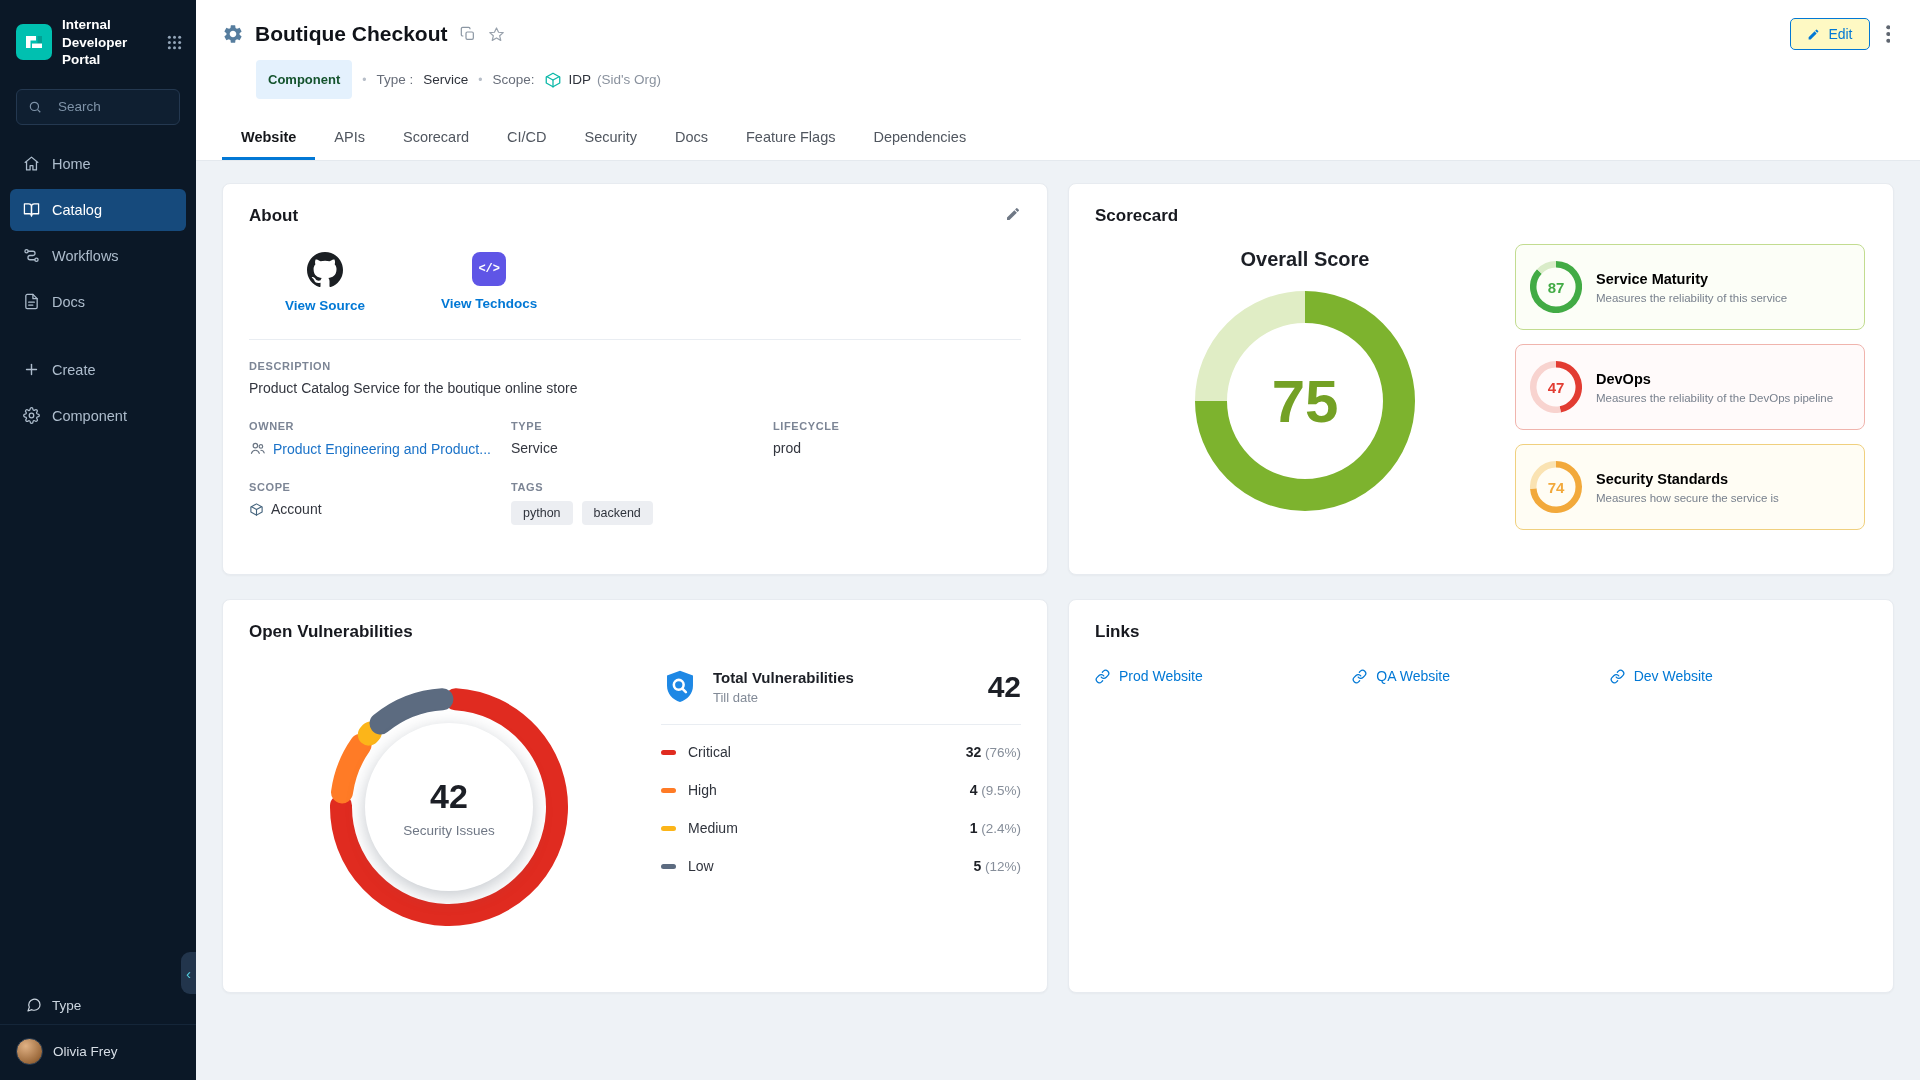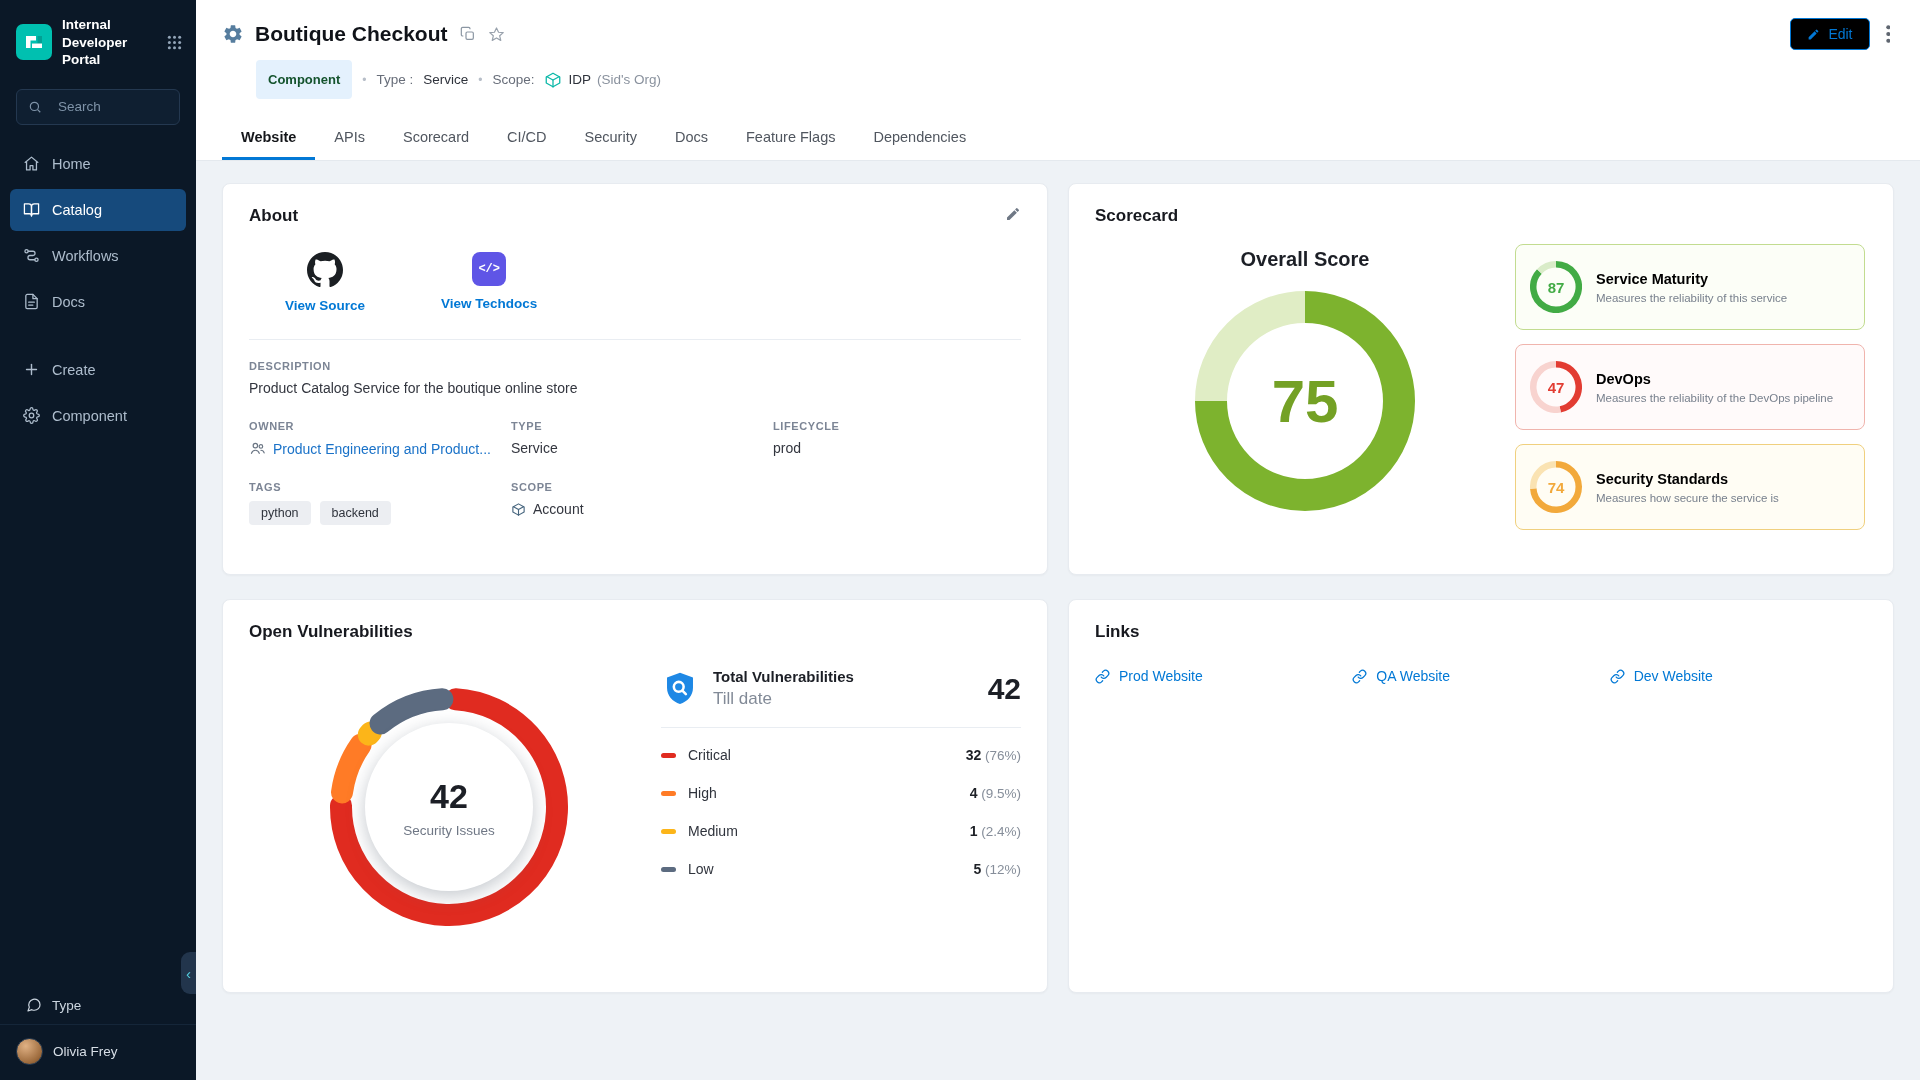--- a/index.html
+++ b/index.html
@@ -26,21 +26,21 @@
   .user-name{color:#d7dee6;font-size:13.5px}
   .collapse-handle{position:absolute;right:0;top:952px;width:15px;height:42px;background:#22354c;border-radius:9px 0 0 9px;display:flex;align-items:center;justify-content:center;color:#52cfe0;font-size:15px;cursor:pointer}
 
   
   .main{flex:1;display:flex;flex-direction:column;height:1080px;min-width:0}
   .topbar{background:#fff;padding:18px 30px 0 26px}
   .title-row{display:flex;align-items:center}
   .page-title{font-size:21px;font-weight:700;color:#101319;margin-left:11px}
   .title-icon{margin-left:12px;display:flex;align-items:center;cursor:pointer}
   .title-right{margin-left:auto;display:flex;align-items:center;gap:16px}
-  .edit-btn{display:inline-flex;align-items:center;gap:8px;border:1px solid #0278d5;color:#0278d5;background:#000000;border-radius:5px;padding:7px 16px;font-size:14px;font-weight:500;cursor:pointer;font-family:inherit}
+  .edit-btn{display:inline-flex;align-items:center;gap:8px;border:1px solid #0278d5;color:#0278d5;background:#fef9c3;border-radius:5px;padding:7px 16px;font-size:14px;font-weight:500;cursor:pointer;font-family:inherit}
   .kebab{display:flex;align-items:center;cursor:pointer}
   .meta-row{display:flex;align-items:center;gap:10px;margin:10px 0 0 34px;padding-bottom:15px;font-size:13.5px;color:#676d79}
   .badge{background:#e4f1fd;color:#14532d;padding:12px 12px;border-radius:4px;font-size:13px;font-weight:700}
   .dot-sep{color:#b7bec8;font-size:12px}
   .meta-strong{color:#2f333c}
   .meta-dim{color:#8a929e}
   .scope-group{display:flex;align-items:center;gap:6px}
 
   .tabs{background:#fff;display:flex;padding:0 26px;border-bottom:1px solid #e4e9ee}
   .tab{padding:15px 19px 12px;font-size:14.5px;color:#50565f;cursor:pointer;border-bottom:3px solid transparent;white-space:nowrap}
@@ -88,21 +88,21 @@
   .vuln-body{display:flex;margin-top:4px}
   .vuln-donut-wrap{width:400px;display:flex;justify-content:center;padding-top:42px}
   .vuln-donut{position:relative;width:238px;height:238px}
   .vuln-donut svg{position:absolute;inset:0}
   .inner-disc{position:absolute;left:50%;top:50%;transform:translate(-50%,-50%);width:168px;height:168px;border-radius:50%;background:#fff;box-shadow:0 5px 18px rgba(90,100,115,.35);display:flex;flex-direction:column;align-items:center;justify-content:center;gap:7px}
   .vuln-center-num{font-size:34px;font-weight:700;color:#1c1f26}
   .vuln-center-label{font-size:13.5px;color:#6f7785}
   .vuln-right{flex:1;padding:22px 0 0 12px}
   .total-row{display:flex;align-items:center;gap:14px}
   .total-title{font-size:15px;font-weight:700;color:#1c1f26}
-  .total-sub{font-size:17px;color:#828a97;margin-top:4px}
+  .total-sub{font-size:13px;color:#828a97;margin-top:4px}
   .total-value{margin-left:auto;font-size:30px;font-weight:700;color:#1c1f26}
   .vuln-divider{height:1px;background:#e9edf2;margin:18px 0 8px}
   .vuln-row{display:flex;align-items:center;gap:12px;padding:11px 0}
   .dash{width:15px;height:5px;border-radius:3px;background:#999}
   .vuln-label{font-size:14px;color:#2f333c}
   .vuln-val{margin-left:auto;font-size:13.5px;color:#868e9a}
   .vuln-count{font-weight:700;color:#1e2127;font-size:14px}
 
   
   .links-row{display:grid;grid-template-columns:1fr 1fr 1fr;margin-top:26px}
@@ -355,37 +355,37 @@
             <div class="field-value">Service</div>
           </div>
           <div>
             <div class="field-label">LIFECYCLE</div>
             <div class="field-value">prod</div>
           </div>
         </div>
 
         <div class="fields-row">
           <div>
-            <div class="field-label">TAGS</div>
-            <div class="pills">
-              <span class="pill">python</span>
-              <span class="pill">backend</span>
-            </div>
-          </div>
-          <div>
             <div class="field-label">SCOPE</div>
             <div class="scope-val field-value">
               <span style="display:flex">
                   <svg width="15" height="15" viewBox="0 0 24 24" fill="none" stroke="#46657e" stroke-width="1.8" stroke-linejoin="round">
                     <path d="M21 16V8l-9-5-9 5v8l9 5 9-5z"></path>
                     <path d="M3.3 7.3L12 12l8.7-4.7"></path>
                     <path d="M12 22V12"></path>
                   </svg>
                 </span>
               <span>Account</span>
+            </div>
+          </div>
+          <div>
+            <div class="field-label">TAGS</div>
+            <div class="pills">
+              <span class="pill">python</span>
+              <span class="pill">backend</span>
             </div>
           </div>
           <div></div>
         </div>
       </section>
 
       <section class="card r1">
         <h2>Scorecard</h2>
         <div class="sc-body">
           <div class="sc-left">

